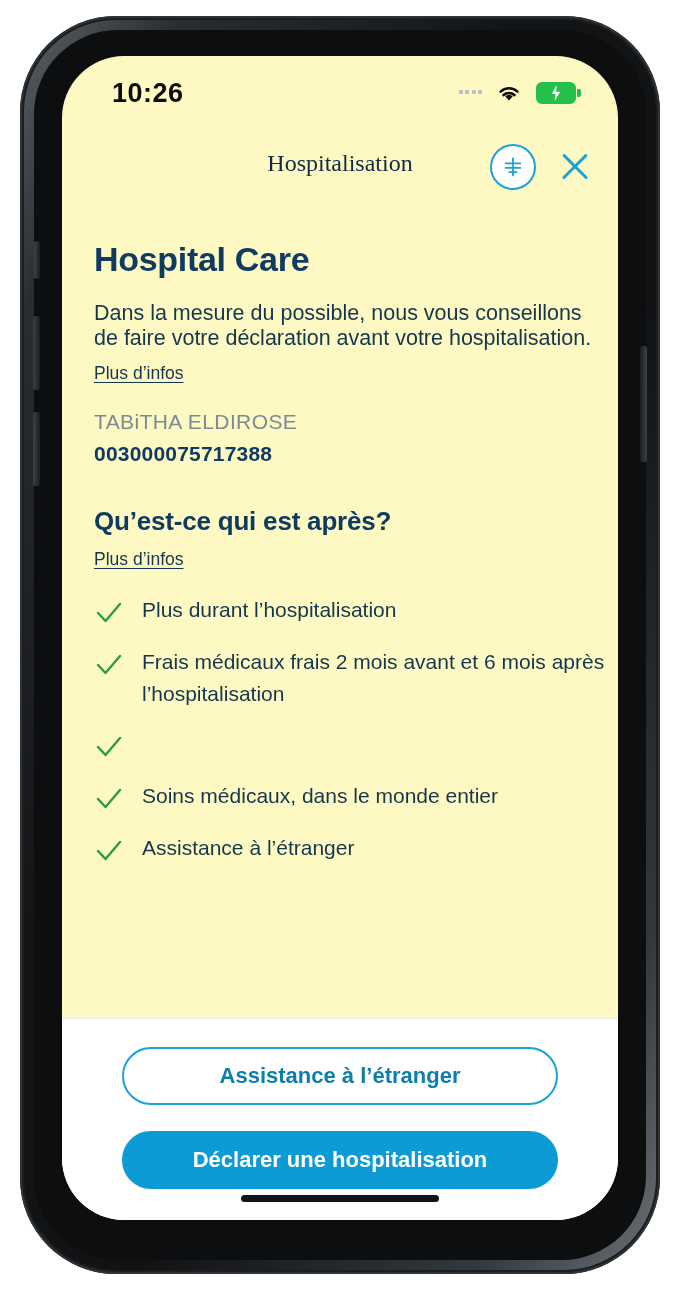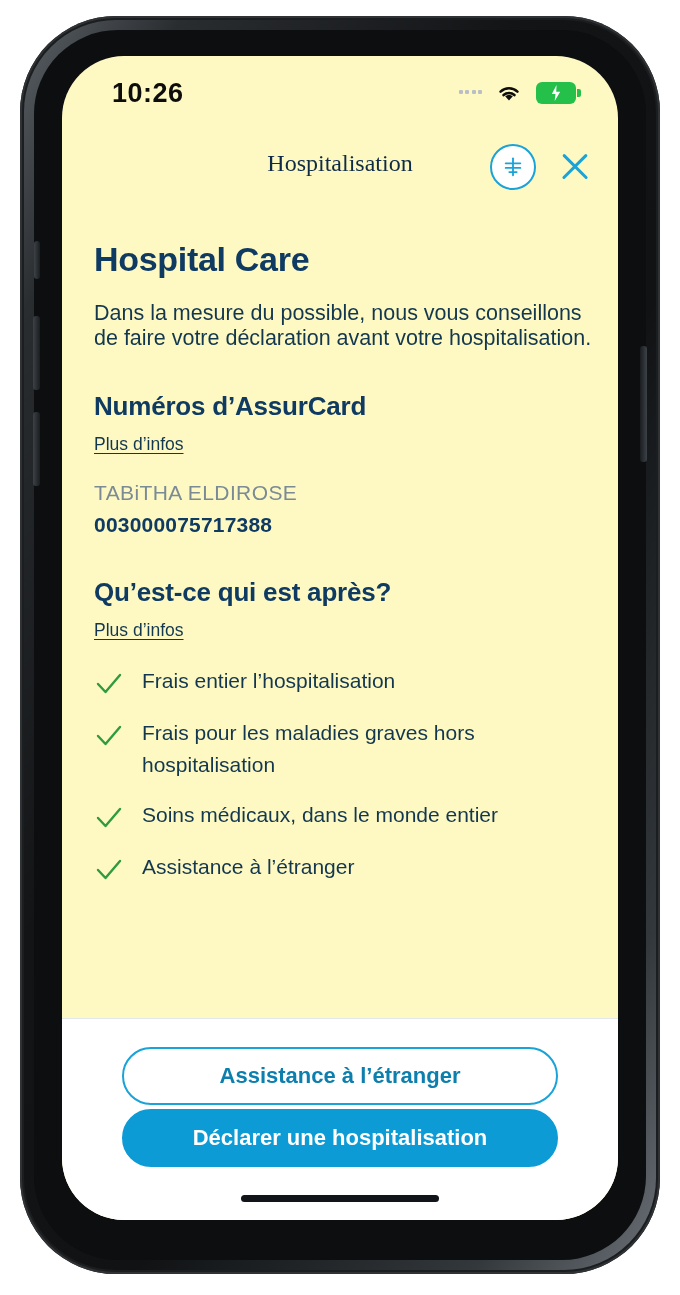--- a/index.html
+++ b/index.html
@@ -282,21 +282,21 @@
     font-size: 22px;
     cursor: pointer;
   }
   .btn-outline {
     border: 2px solid #1aa3d8;
     background: #ffffff;
     color: #0d7fae;
     font-weight: bold;
   }
   .btn-primary {
-    margin-top: 4px;
+    margin-top: 26px;
     border: 2px solid #0d9bd6;
     background: #0d9bd6;
     color: #ffffff;
     font-weight: bold;
   }
   .home-indicator {
     position: absolute;
     left: 50%;
     transform: translateX(-50%);
     bottom: 18px;
@@ -357,45 +357,51 @@
           <div class="close-x"></div>
         </div>
       </div>
 
       <div class="content">
 
         <h1 class="h1">Hospital Care</h1>
 
         <p class="intro">Dans la mesure du possible, nous vous conseillons de faire votre déclaration avant votre hospitalisation.</p>
 
-        <h2 class="h2">Numéros d’AssurCard</h2>
         <a class="link-more">Plus d’infos</a>
 
         <div class="card-owner">TABiTHA ELDIROSE</div>
         <div class="card-number">003000075717388</div>
 
         <h2 class="h2">Qu’est-ce qui est après?</h2>
         <a class="link-more">Plus d’infos</a>
 
         <ul class="check-list">
           <li class="check-item">
             <span class="check-icon">
               <svg viewBox="0 0 30 30" width="30" height="30">
                   <path d="M4 15 L11.5 23 L26 6" stroke="#2e9b3f" stroke-width="2.4" fill="none" stroke-linecap="round" stroke-linejoin="round"></path>
                 </svg>
             </span>
-            <span class="check-text">Frais entier l’hospitalisation</span>
+            <span class="check-text">Plus durant l’hospitalisation</span>
           </li>
           <li class="check-item">
             <span class="check-icon">
               <svg viewBox="0 0 30 30" width="30" height="30">
                   <path d="M4 15 L11.5 23 L26 6" stroke="#2e9b3f" stroke-width="2.4" fill="none" stroke-linecap="round" stroke-linejoin="round"></path>
                 </svg>
             </span>
-            <span class="check-text">Frais pour les maladies graves hors hospitalisation</span>
+            <span class="check-text">Frais médicaux frais 2 mois avant et 6 mois après l’hospitalisation</span>
+          </li>
+          <li class="check-item">
+            <span class="check-icon">
+              <svg viewBox="0 0 30 30" width="30" height="30">
+                  <path d="M4 15 L11.5 23 L26 6" stroke="#2e9b3f" stroke-width="2.4" fill="none" stroke-linecap="round" stroke-linejoin="round"></path>
+                </svg>
+            </span>
           </li>
           <li class="check-item">
             <span class="check-icon">
               <svg viewBox="0 0 30 30" width="30" height="30">
                   <path d="M4 15 L11.5 23 L26 6" stroke="#2e9b3f" stroke-width="2.4" fill="none" stroke-linecap="round" stroke-linejoin="round"></path>
                 </svg>
             </span>
             <span class="check-text">Soins médicaux, dans le monde entier</span>
           </li>
           <li class="check-item">

